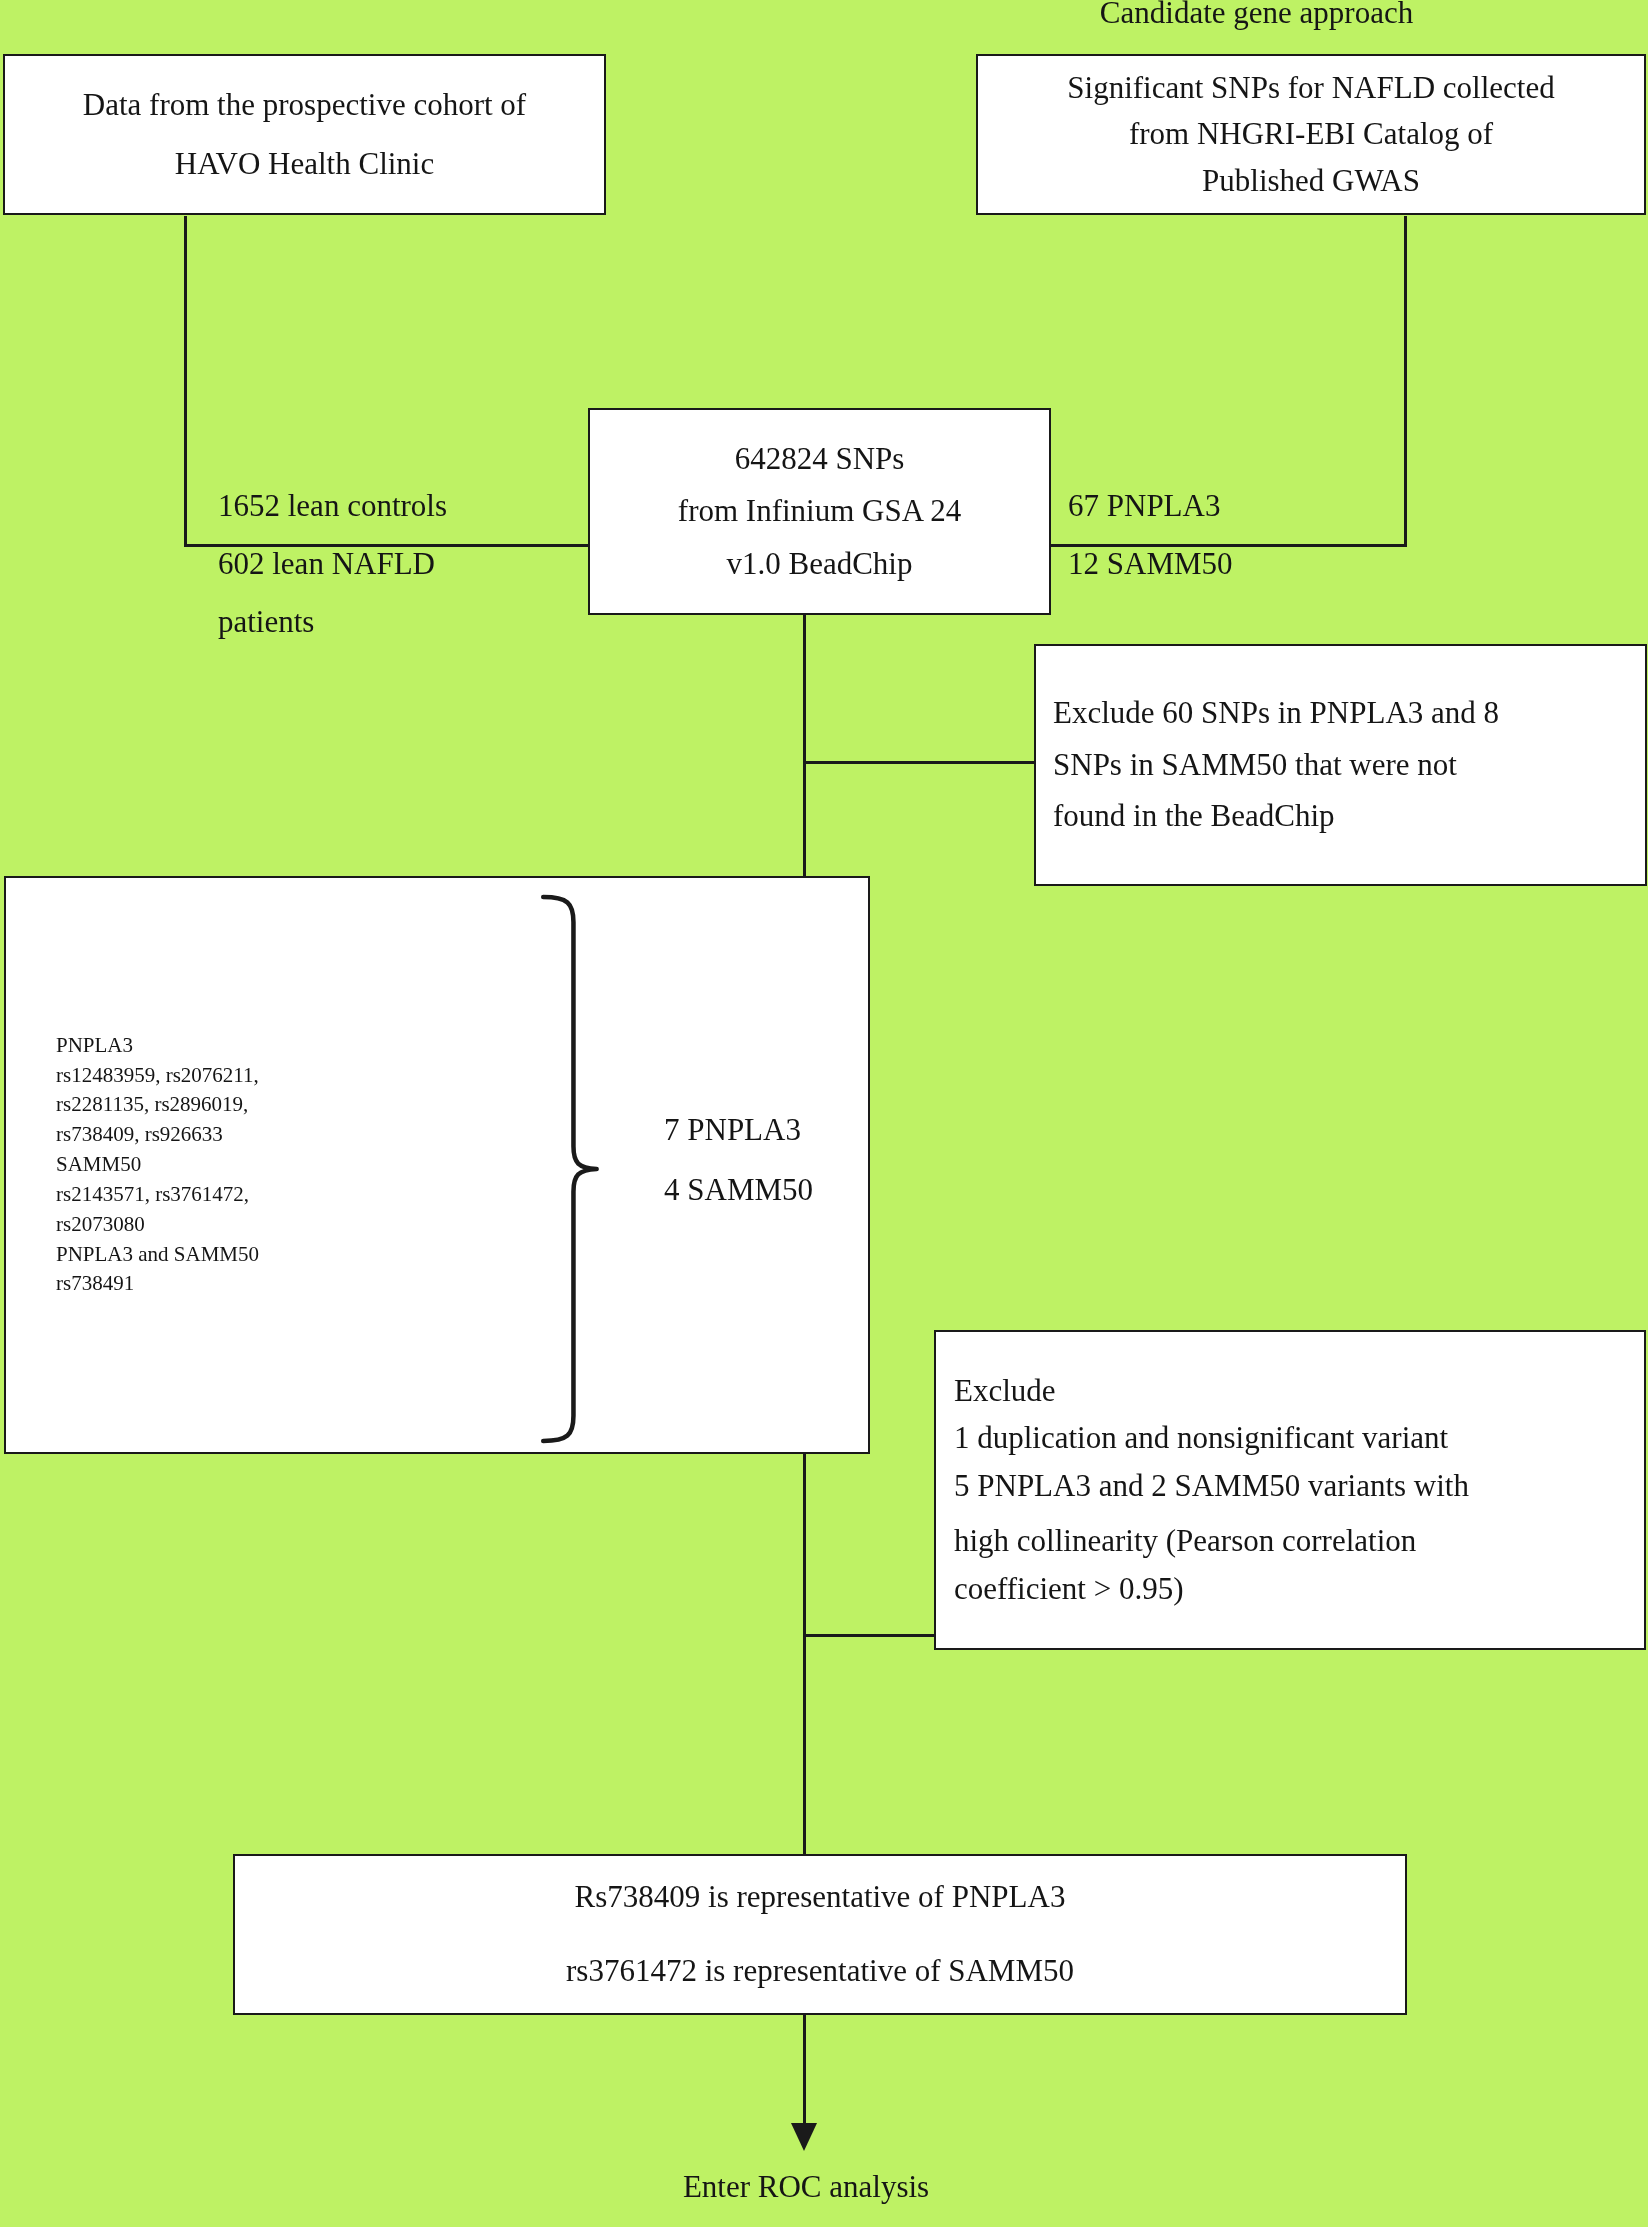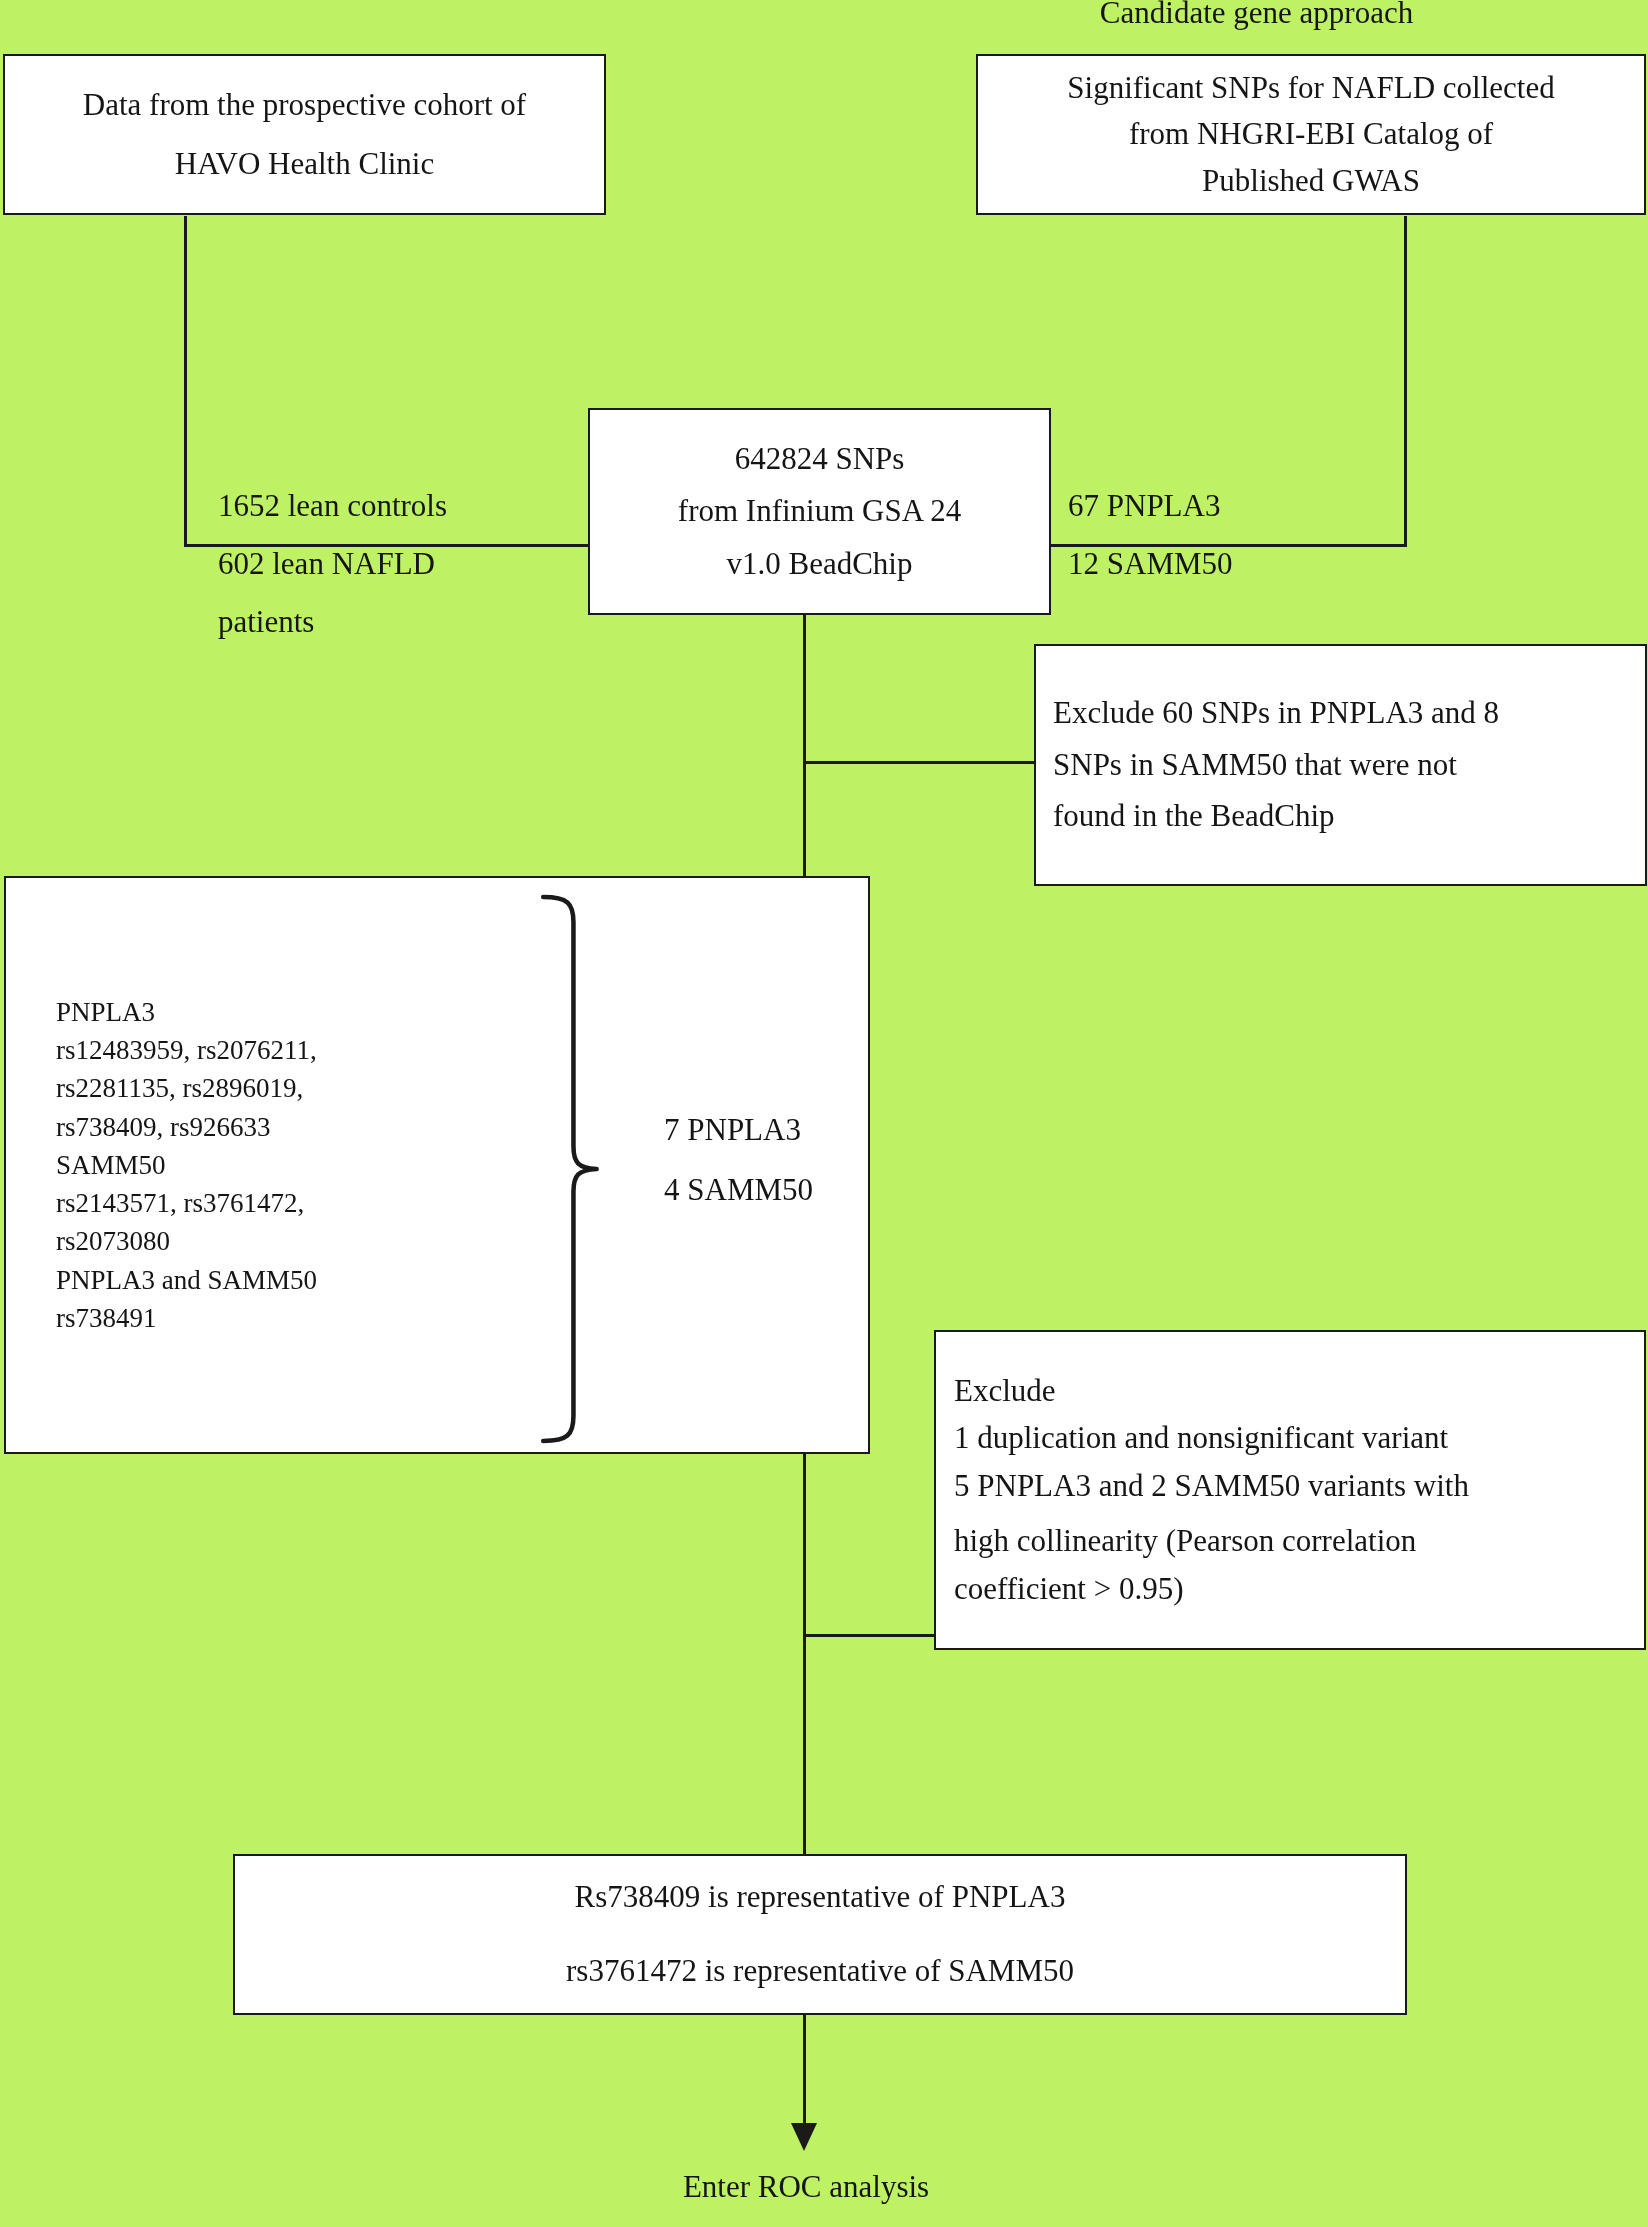--- a/index.html
+++ b/index.html
@@ -60,21 +60,21 @@
   }
 
   .brace {
     position: absolute;
     z-index: 4;
   }
 
   
   .t-title   { font-size: 31px; line-height: 1.05; }
   .t-body    { font-size: 31px; line-height: 1.05; }
-  .t-list    { font-size: 27px; line-height: 1.42; }
+  .t-list    { font-size: 21px; line-height: 1.42; }
 </style>
 </head>
 <body>
 
 <div id="page">
 
   <div class="free-label t-title ctr" style="left:972px; top:-3px; width:569px; text-align:center;">Candidate gene approach</div>
 
   <div class="box" style="left:3px; top:54px; width:603px; height:161px; padding:3px 20px;">
     <span class="line t-body ctr" style="margin-bottom:26px;">Data from the prospective cohort of</span>

